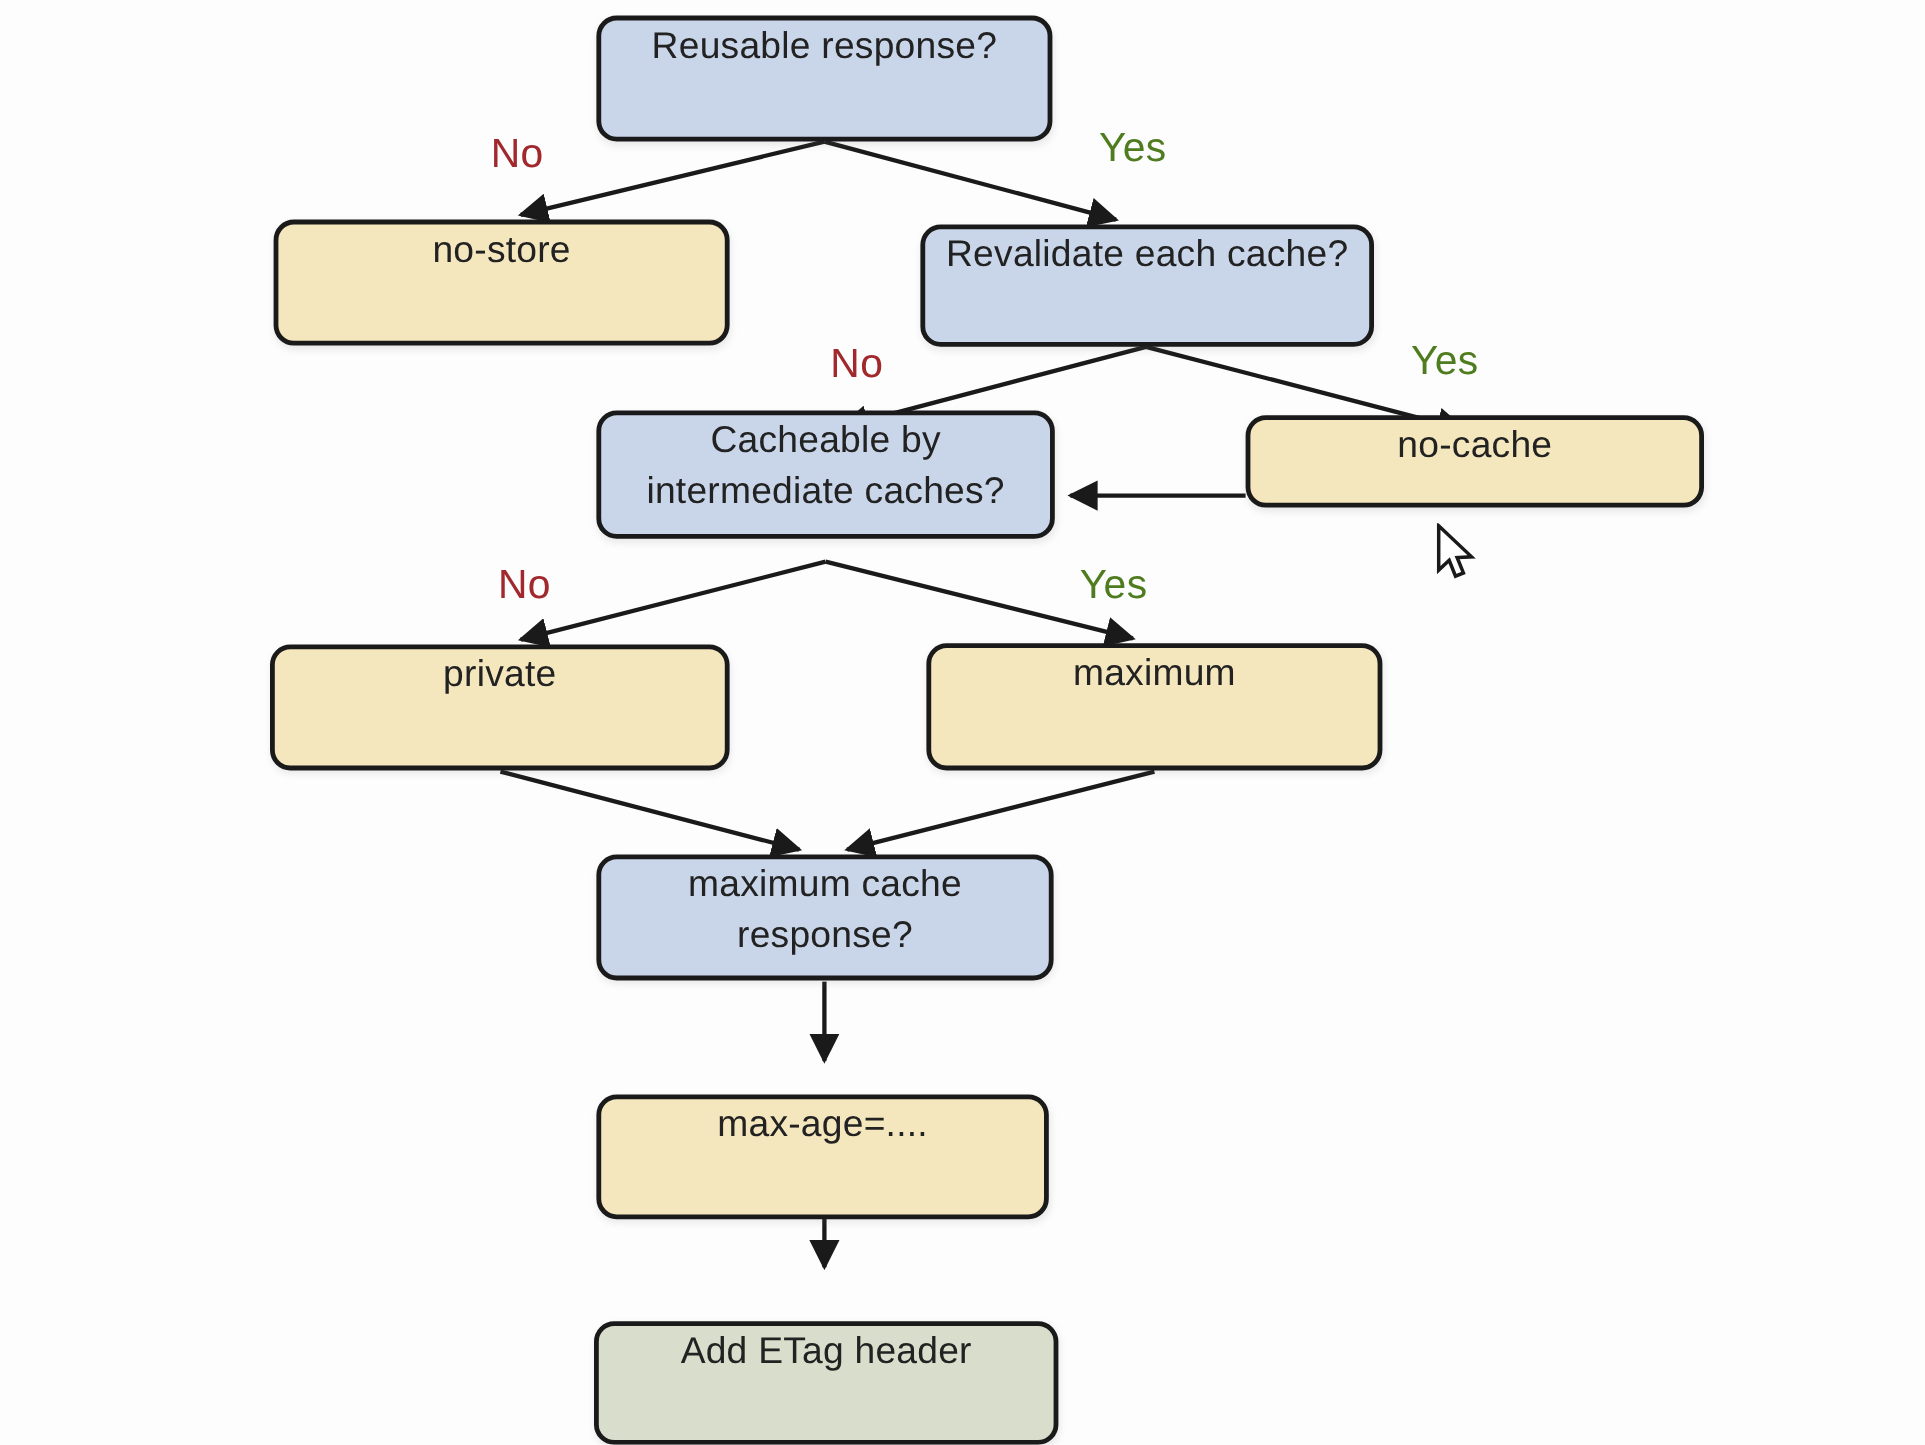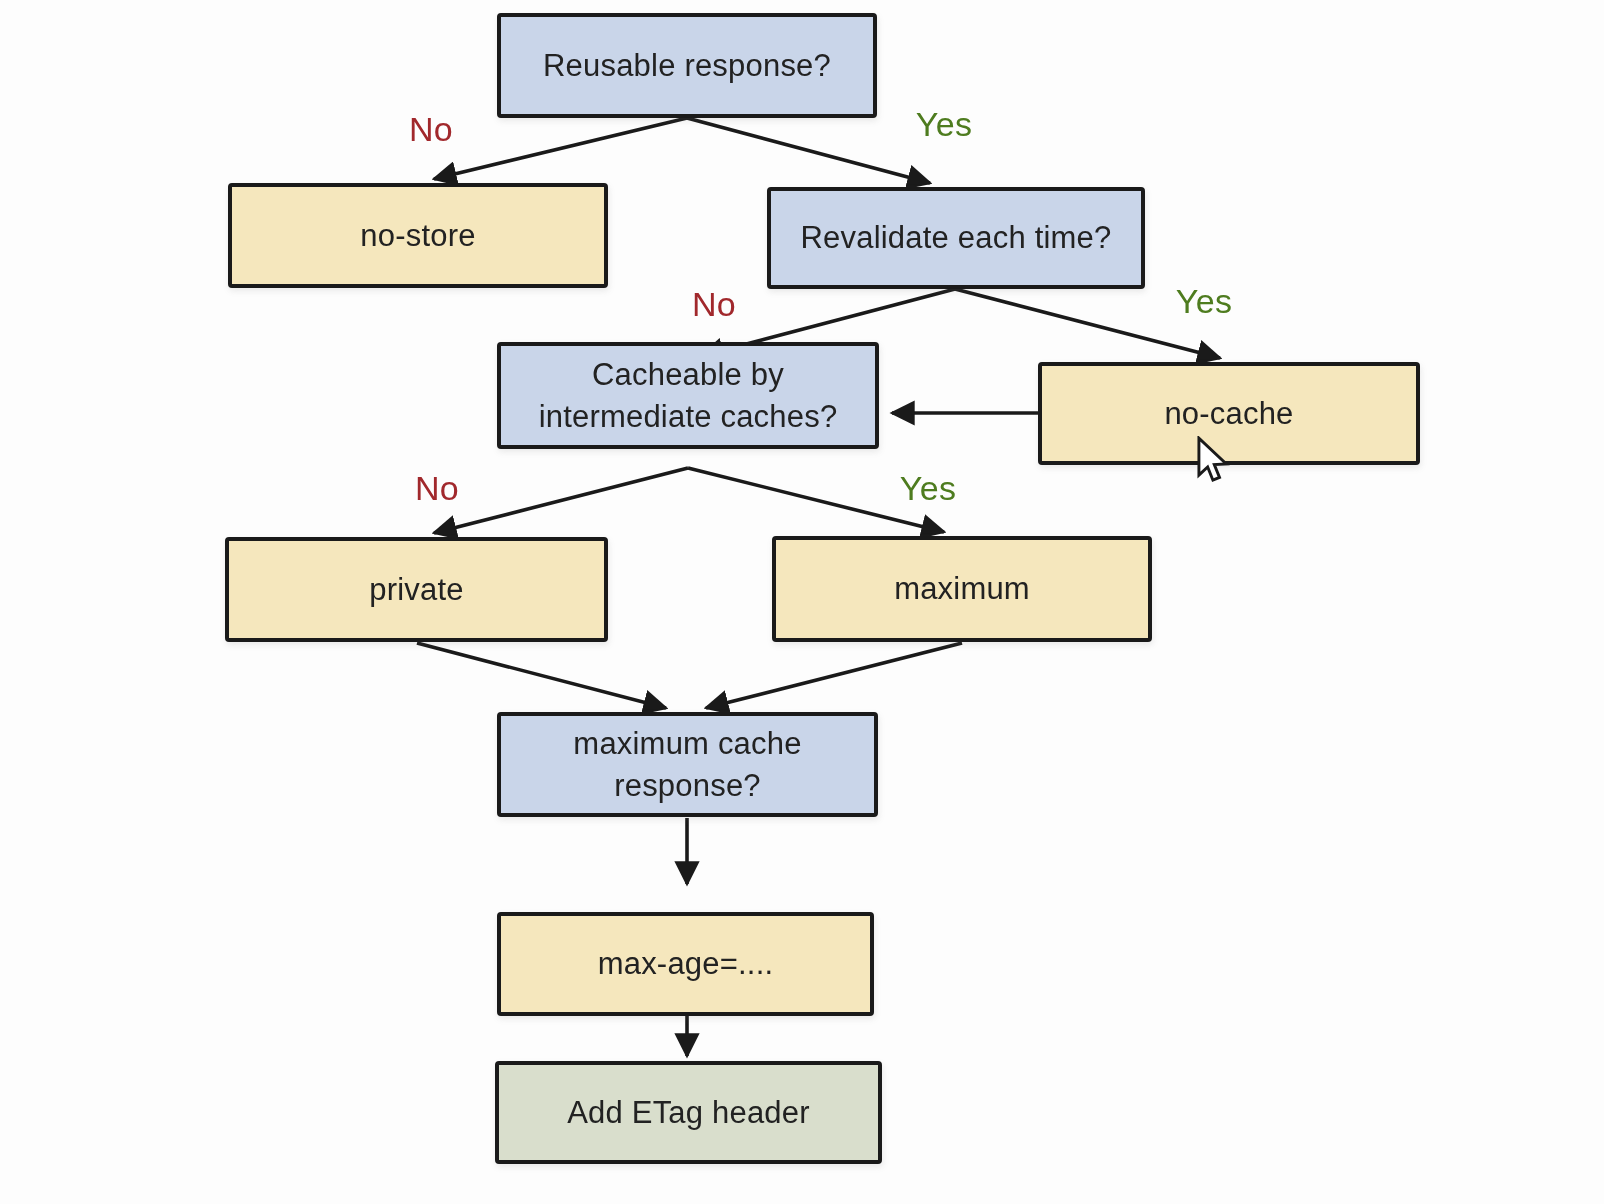--- a/index.html
+++ b/index.html
@@ -19,36 +19,36 @@
     position:relative;
     width:1604px;height:1204px;
     background:var(--background);
     overflow:hidden;
   }
   .edges{position:absolute;left:0;top:0;pointer-events:none;}
   .edges line{stroke:var(--edge-stroke);stroke-width:3.6;}
   .node{
     position:absolute;
     box-sizing:border-box;
-    display:flex;align-items:center;justify-content:center;
+    display:flex;align-items:flex-start;justify-content:center;
     border:4px solid var(--node-border);
-    border-radius:4px;
+    border-radius:17px;
     box-shadow:1px 3px 6px rgba(110,110,110,0.14);
   }
   .node-label{
     font-size:31px;
     line-height:1.35;
     color:var(--node-text);
     text-align:center;
     white-space:pre-line;
     letter-spacing:0.2px;
   }
   .decision{background:var(--decision-fill);}
   .result{background:var(--result-fill);}
-  .final{background:var(--final-fill);}
+  .final{background:var(--final-fill);margin-top:40px;}
   .edge-label{
     position:absolute;
     transform:translate(-50%,-50%);
     font-size:34px;
     font-weight:normal;
     letter-spacing:0.3px;
   }
   .edge-label.no{color:var(--no-label);}
   .edge-label.yes{color:var(--yes-label);}
   .cursor{position:absolute;left:1196px;top:436px;width:35px;height:51px;}
@@ -79,29 +79,29 @@
 
   <div class="node decision" style="left:497px;top:13px;width:380px;height:105px">
     <span class="node-label">Reusable response?</span>
   </div>
 
   <div class="node result" style="left:228px;top:183px;width:380px;height:105px">
     <span class="node-label">no-store</span>
   </div>
 
   <div class="node decision" style="left:767px;top:187px;width:378px;height:102px">
-    <span class="node-label">Revalidate each time?</span>
+    <span class="node-label">Revalidate each cache?</span>
   </div>
 
   <div class="node decision" style="left:497px;top:342px;width:382px;height:107px">
     <span class="node-label">Cacheable by
 intermediate caches?</span>
   </div>
 
-  <div class="node result" style="left:1038px;top:362px;width:382px;height:103px">
+  <div class="node result" style="left:1038px;top:346px;width:382px;height:77px">
     <span class="node-label">no-cache</span>
   </div>
 
   <div class="node result" style="left:225px;top:537px;width:383px;height:105px">
     <span class="node-label">private</span>
   </div>
 
   <div class="node result" style="left:772px;top:536px;width:380px;height:106px">
     <span class="node-label">maximum</span>
   </div>

